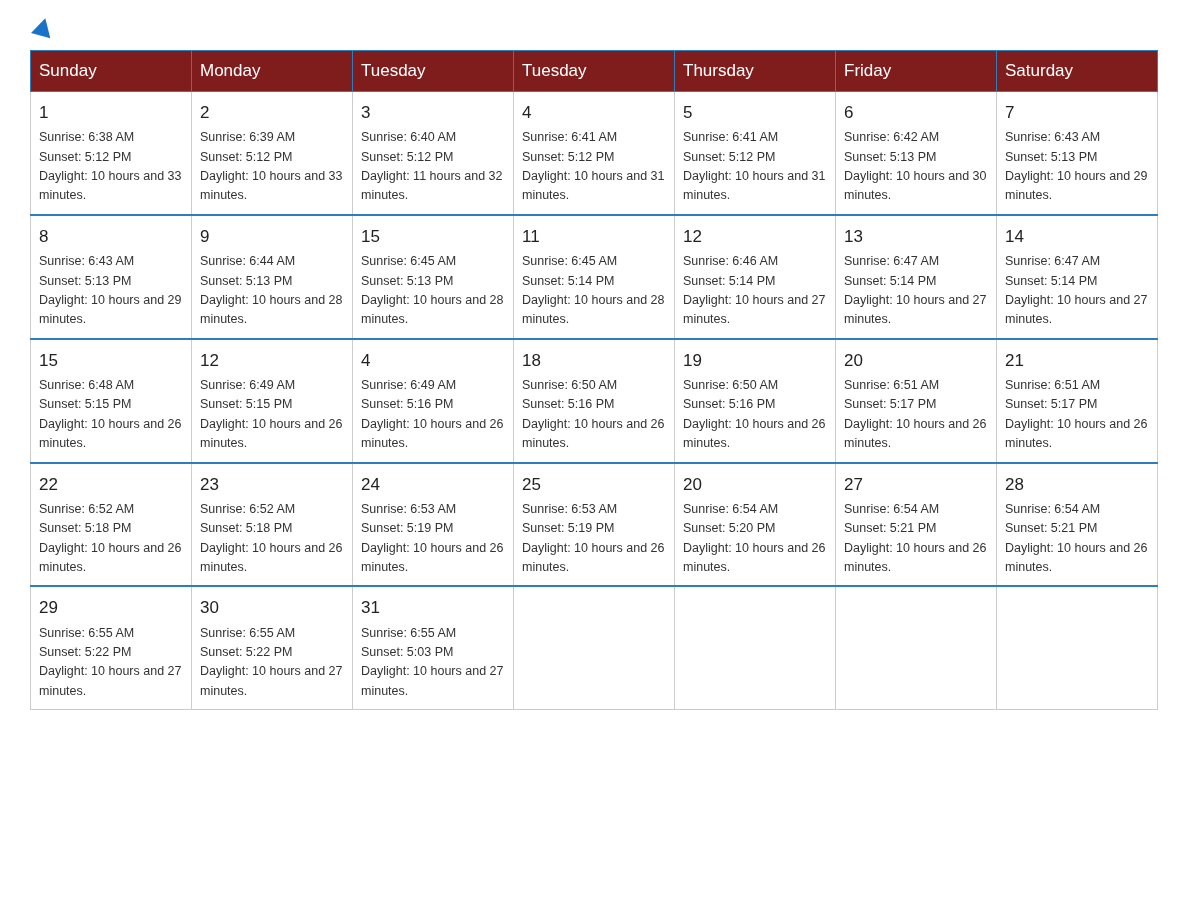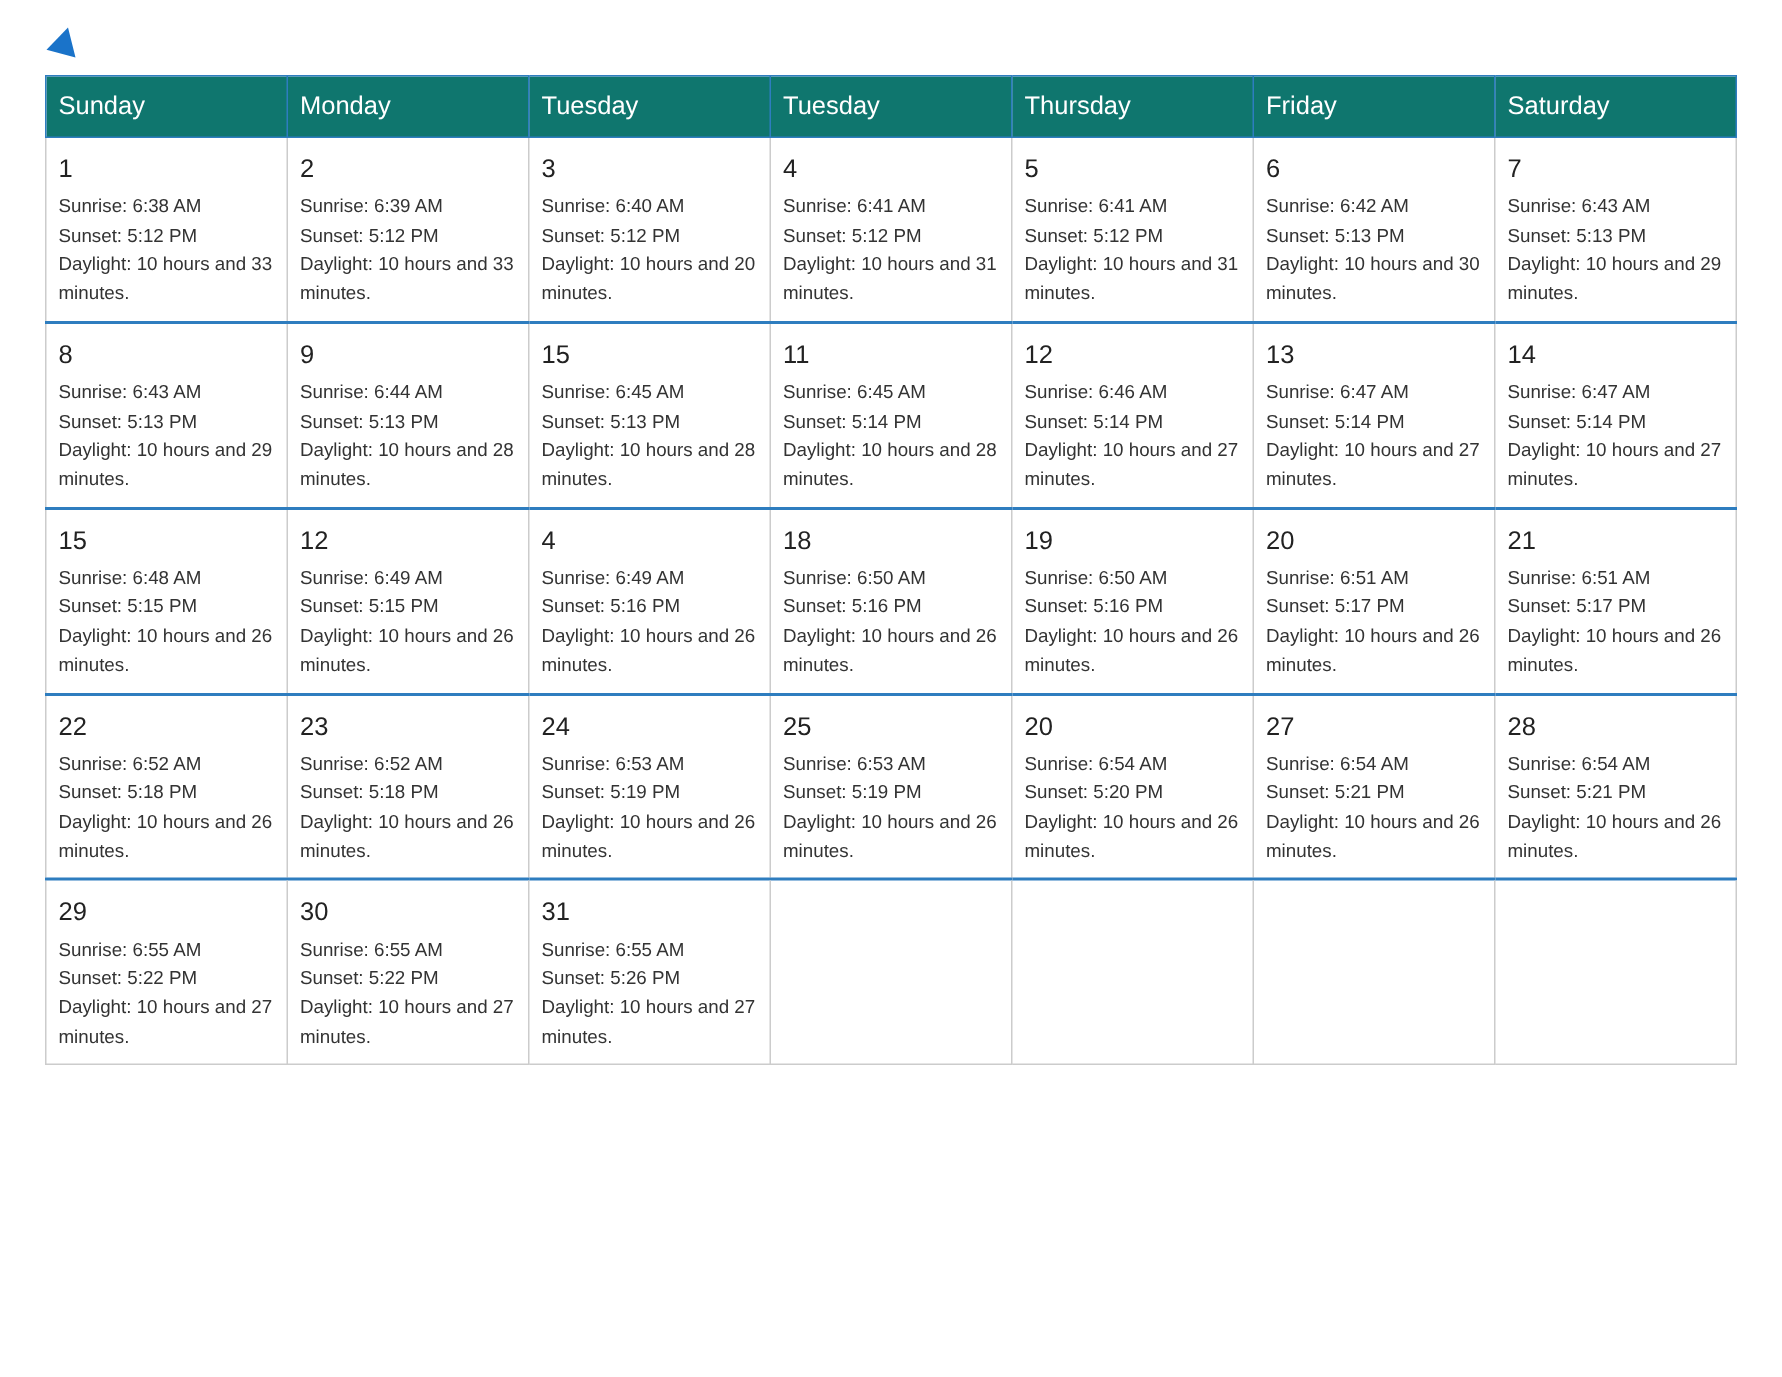--- a/index.html
+++ b/index.html
@@ -51,21 +51,21 @@
       font-size: 22px;
       color: #444;
       margin-top: 4px;
     }
     .calendar-table {
       width: 100%;
       border-collapse: collapse;
       table-layout: fixed;
     }
     .calendar-table th {
-      background-color: #0f766e;
+      background-color: #7f1d1d;
       color: #fff;
       padding: 10px 8px;
       text-align: left;
       font-size: 17px;
       font-weight: normal;
       border: 1px solid #2e7dbf;
     }
     .calendar-table td {
       vertical-align: top;
       padding: 8px 8px 8px 8px;
@@ -151,21 +151,21 @@
         <td>
         <span class="day-number">2</span>
         <span class="day-info">Sunrise: 6:39 AM</span><br>
         <span class="day-info">Sunset: 5:12 PM</span><br>
         <span class="day-info">Daylight: 10 hours and 33 minutes.</span>
       </td>
         <td>
         <span class="day-number">3</span>
         <span class="day-info">Sunrise: 6:40 AM</span><br>
         <span class="day-info">Sunset: 5:12 PM</span><br>
-        <span class="day-info">Daylight: 10 hours and 20 minutes.</span>
+        <span class="day-info">Daylight: 11 hours and 32 minutes.</span>
       </td>
         <td>
         <span class="day-number">4</span>
         <span class="day-info">Sunrise: 6:41 AM</span><br>
         <span class="day-info">Sunset: 5:12 PM</span><br>
         <span class="day-info">Daylight: 10 hours and 31 minutes.</span>
       </td>
         <td>
         <span class="day-number">5</span>
         <span class="day-info">Sunrise: 6:41 AM</span><br>
@@ -326,21 +326,21 @@
       </td>
         <td>
         <span class="day-number">30</span>
         <span class="day-info">Sunrise: 6:55 AM</span><br>
         <span class="day-info">Sunset: 5:22 PM</span><br>
         <span class="day-info">Daylight: 10 hours and 27 minutes.</span>
       </td>
         <td>
         <span class="day-number">31</span>
         <span class="day-info">Sunrise: 6:55 AM</span><br>
-        <span class="day-info">Sunset: 5:26 PM</span><br>
+        <span class="day-info">Sunset: 5:03 PM</span><br>
         <span class="day-info">Daylight: 10 hours and 27 minutes.</span>
       </td>
         <td class="empty-cell"></td>
         <td class="empty-cell"></td>
         <td class="empty-cell"></td>
         <td class="empty-cell"></td>
       </tr>
     </tbody>
 </table>
 

